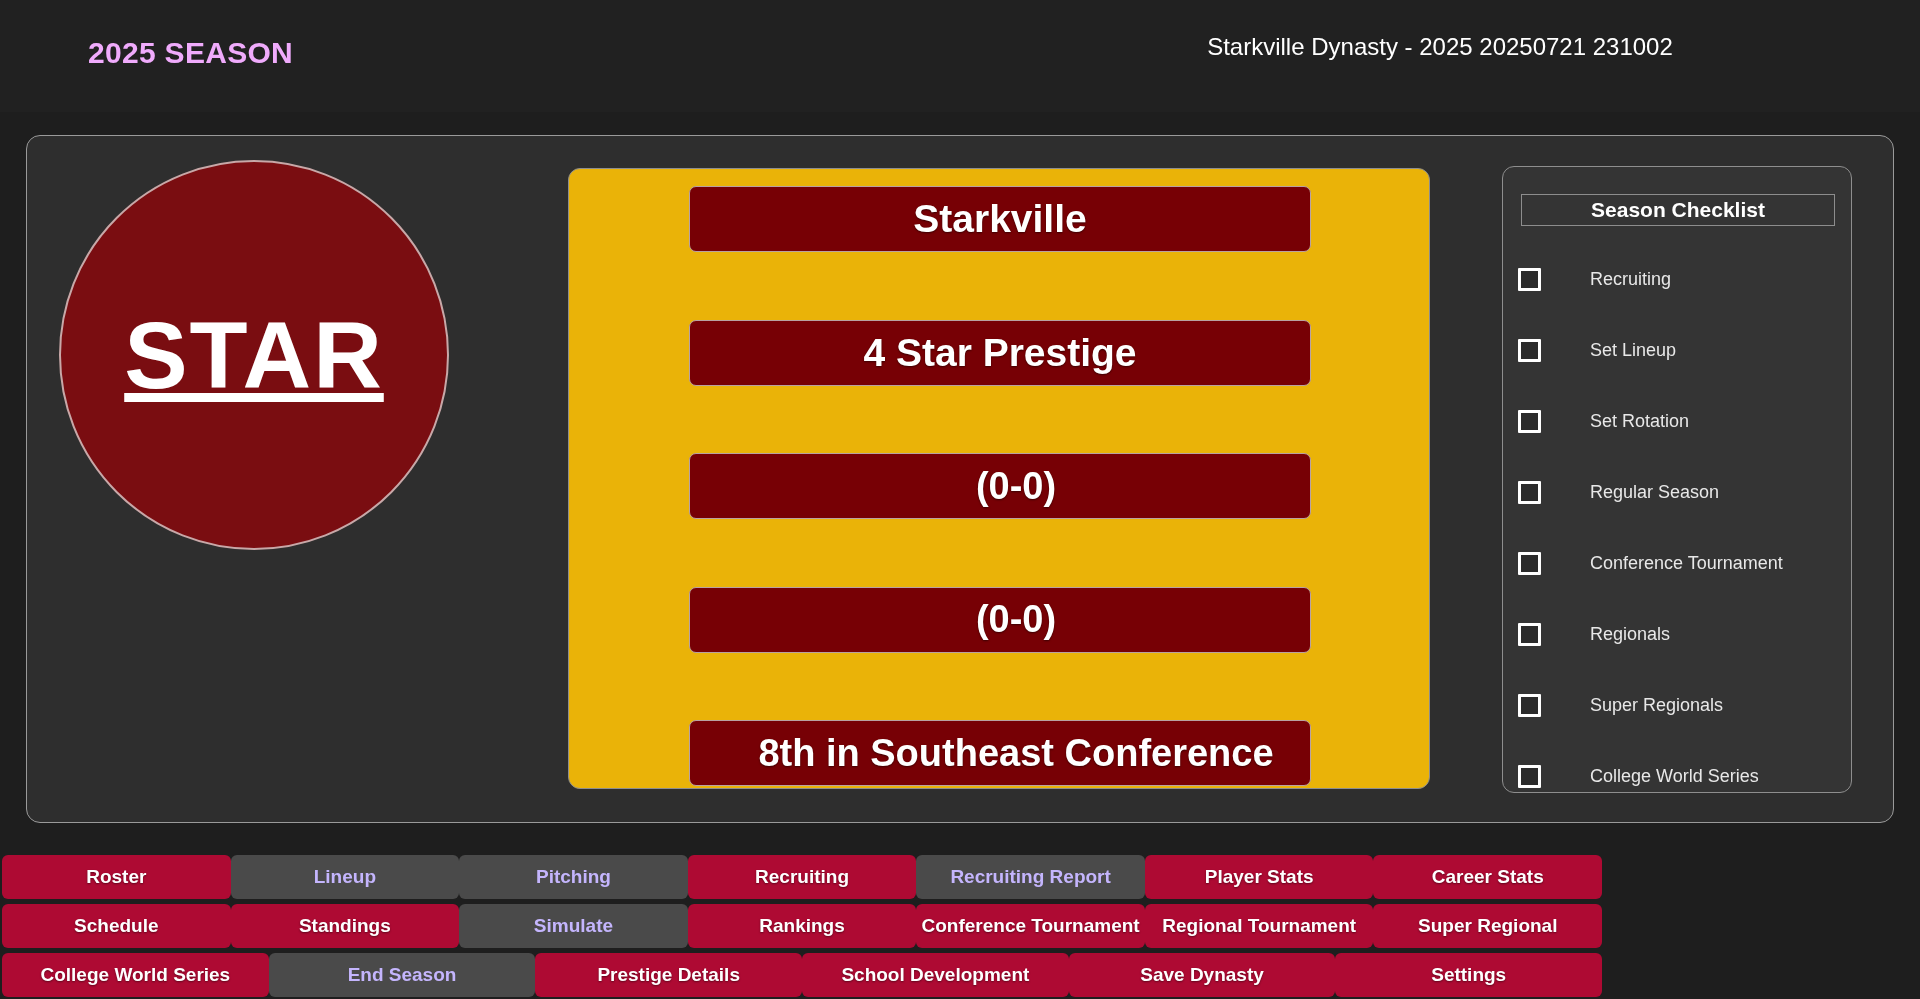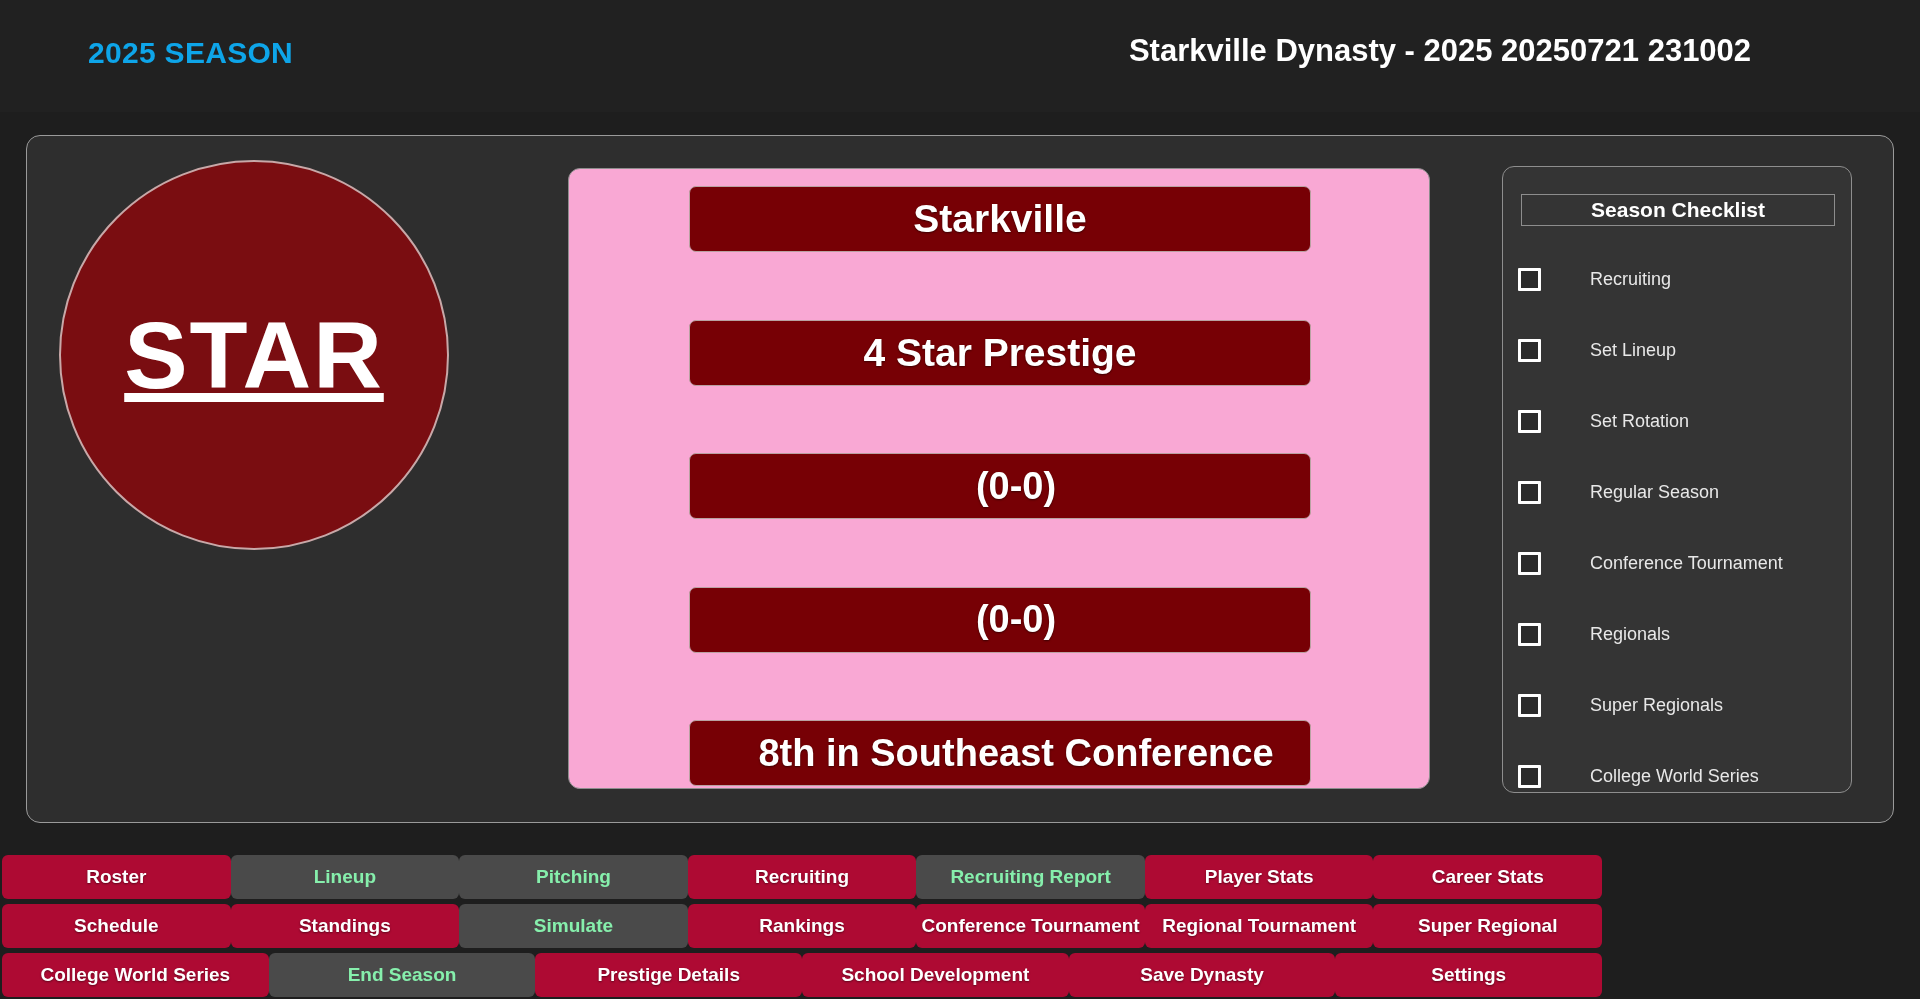--- a/index.html
+++ b/index.html
@@ -26,31 +26,31 @@
     width: 1920px;
     height: 112px;
     background: #212121;
   }
   .header-season {
     position: absolute;
     left: 88px;
     top: 36px;
     font-size: 30px;
     font-weight: bold;
-    color: #0ea5e9;
+    color: #f0abfc;
     letter-spacing: 0.3px;
     white-space: nowrap;
   }
   .header-dynasty {
     position: absolute;
     right: 480px;
     top: 33px;
     transform: translateX(50%);
-    font-size: 31px;
-    font-weight: bold;
+    font-size: 24px;
+    font-weight: normal;
     color: #ffffff;
     white-space: nowrap;
   }
 
   
   .main-card {
     position: absolute;
     left: 26px;
     top: 135px;
     width: 1868px;
@@ -90,21 +90,21 @@
     text-decoration: underline;
   }
 
   
   .info-panel {
     position: absolute;
     left: 568px;
     top: 168px;
     width: 862px;
     height: 621px;
-    background: #f9a8d4;
+    background: #eab308;
     border: 1px solid #8e8e8e;
     border-radius: 12px;
   }
   .info-bars {
     position: absolute;
     left: 120px;
     top: 17px;
     width: 622px;
     height: 600px;
     display: flex;
@@ -216,21 +216,21 @@
     cursor: pointer;
     font-family: "Liberation Sans", sans-serif;
   }
   .btn.enabled {
     background: #ae0a33;
     color: #ffffff;
     text-shadow: 0 1px 2px rgba(0,0,0,0.45);
   }
   .btn.disabled {
     background: #4a4a4a;
-    color: #86efac;
+    color: #c4b5fd;
     cursor: default;
   }
 </style>
 </head>
 <body>
 
 <div id="app">
 
   <div class="header">
     <div class="header-season">2025 SEASON</div>

